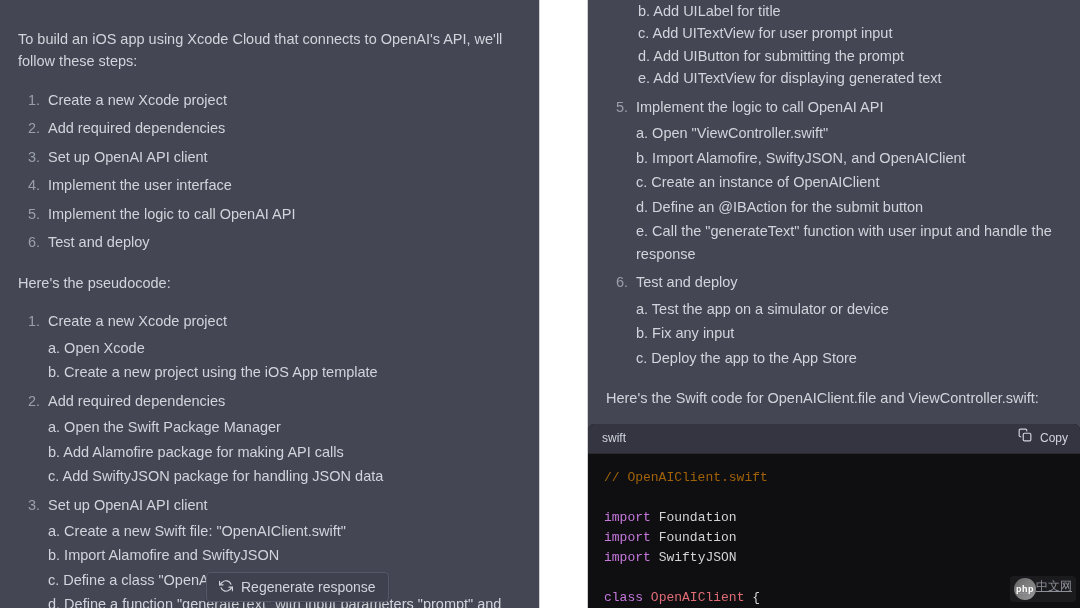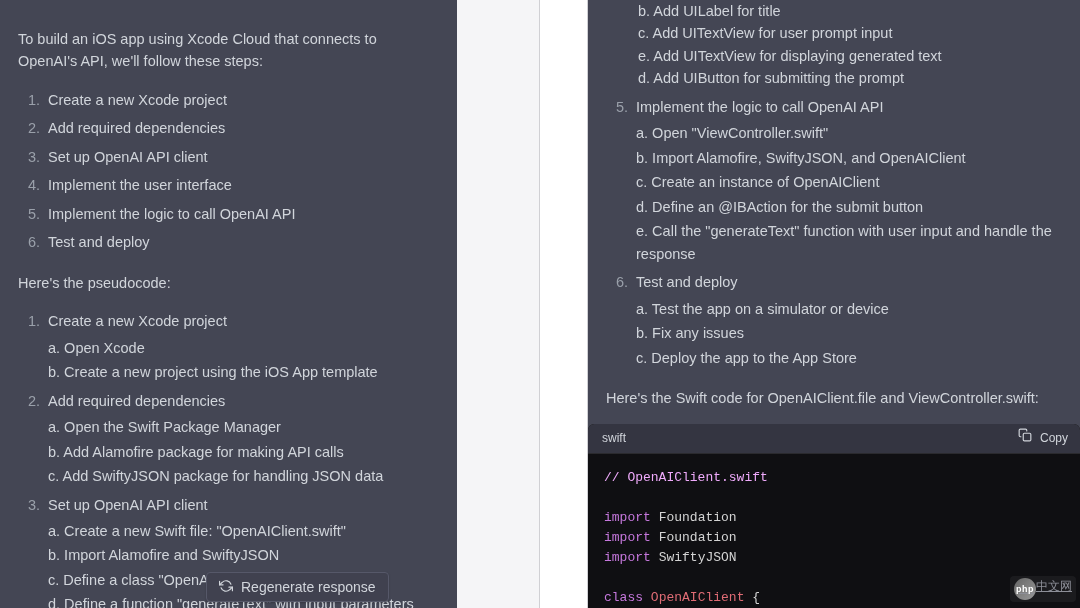--- a/index.html
+++ b/index.html
@@ -9,21 +9,21 @@
     background: #f5f5f7;
   }
   .viewport { position: relative; width: 1080px; height: 608px; }
 
   
   .panel {
     position: absolute; top: 0; bottom: 0;
     background: #444654; color: #d1d5db;
     font-size: 14.5px; line-height: 1.55;
   }
-  .panel.left  { left: 0;   width: 457px; padding: 28px 34px 14px 18px; }
+  .panel.left  { left: 0;   width: 539px; padding: 28px 34px 14px 18px; }
   .panel.right { left: 588px; width: 492px; padding: 0 0 0 0; }
 
   
   .gutter {
     position: absolute; left: 539px; top: 0; bottom: 0; width: 49px;
     background: #ffffff;
   }
   
   .gutter::before, .gutter::after {
     content: ""; position: absolute; top: 0; bottom: 0; width: 1px; background: #d0d0d4;
@@ -65,21 +65,21 @@
   .codebar .lang { color: #d1d5db; }
   .codebar .copy { display: flex; align-items: center; gap: 8px; cursor: pointer; color: #d1d5db; }
   .codebar .copy svg { width: 14px; height: 14px; }
 
   pre.code {
     margin: 0; padding: 14px 16px 20px 16px;
     font-family: ui-monospace, SFMono-Regular, Menlo, Consolas, "Liberation Mono", monospace;
     font-size: 13px; line-height: 1.55; color: #d4d4d4;
     white-space: pre; overflow: hidden; background: #0f0f12;
   }
-  .tok-comment { color: #f0abfc; }
+  .tok-comment { color: #a16207; }
   .tok-keyword { color: #c678dd; }
   .tok-ident   { color: #d4d4d4; }
   .tok-func    { color: #e06c75; }
 
   
   .regen {
     position: absolute; left: 206px; bottom: 6px;
     display: inline-flex; align-items: center; gap: 8px;
     background: #40414f; color: #d1d5db;
     border: 1px solid #565869; border-radius: 4px;
@@ -165,40 +165,40 @@
     </button>
   </div>
 
   <div class="gutter"></div>
 
   <div class="panel right">
     <div class="right-inner">
       <div class="lead-subs">
         <div>b. Add UILabel for title</div>
         <div>c. Add UITextView for user prompt input</div>
+        <div>d. Add UIButton for submitting the prompt</div>
         <div>e. Add UITextView for displaying generated text</div>
-        <div>d. Add UIButton for submitting the prompt</div>
       </div>
 
       <ol class="main" start="5">
         <li>
           <span>Implement the logic to call OpenAI API</span>
           <div class="sub">
             <div>a. Open "ViewController.swift"</div>
             <div>b. Import Alamofire, SwiftyJSON, and OpenAIClient</div>
             <div>c. Create an instance of OpenAIClient</div>
             <div>d. Define an @IBAction for the submit button</div>
             <div>e. Call the "generateText" function with user input and handle the response</div>
           </div>
         </li>
         <li>
           <span>Test and deploy</span>
           <div class="sub">
             <div>a. Test the app on a simulator or device</div>
-            <div>b. Fix any issues</div>
+            <div>b. Fix any input</div>
             <div>c. Deploy the app to the App Store</div>
           </div>
         </li>
       </ol>
 
       <p class="para code-intro">Here's the Swift code for OpenAIClient.file and ViewController.swift:</p>
     </div>
 
     <div class="codewrap">
       <div class="codebar">

